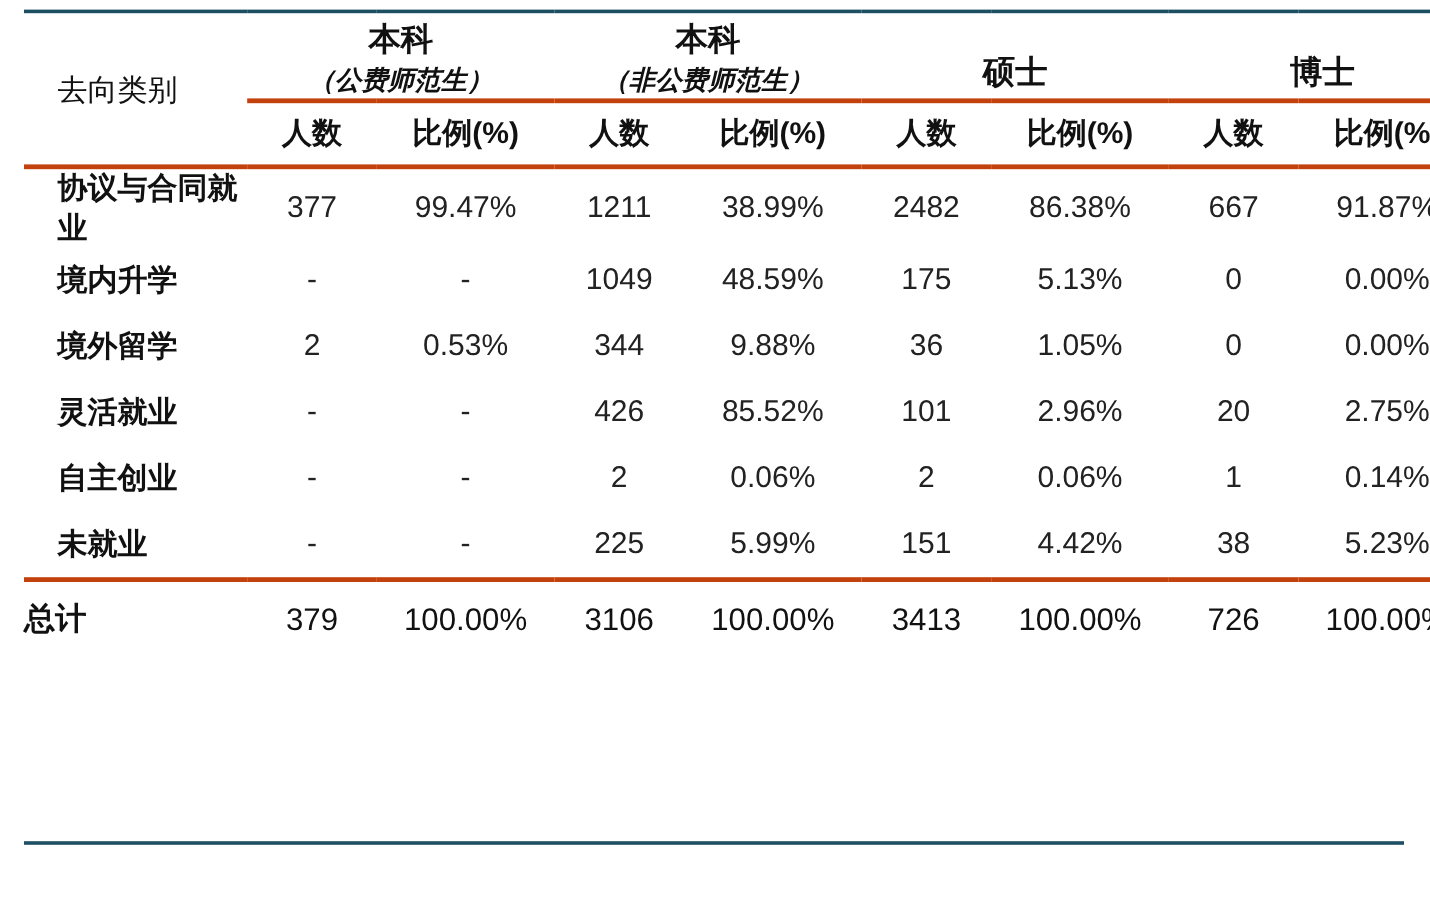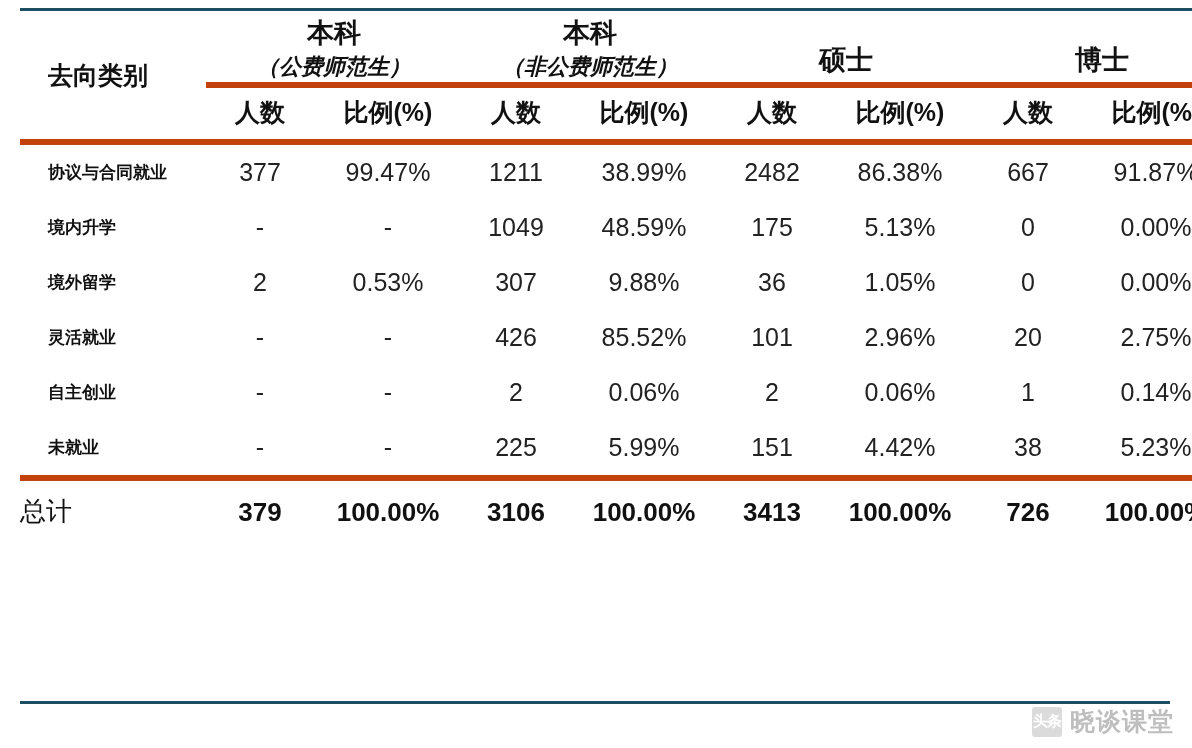--- a/index.html
+++ b/index.html
@@ -22,21 +22,21 @@
     height: 748px;
     background: #ffffff;
   }
   table.data-table {
     border-collapse: collapse;
     width: 1150px;
     margin: 8px 20px 0 20px;
     table-layout: fixed;
   }
   .rule-top td, .rule-top th { border-top: 3px solid #1d4f63; }
-  .rule-thin td, .rule-thin th { border-top: 6px solid #c2410c; }
+  .rule-thin td, .rule-thin th { border-top: 4px solid #c2410c; }
 
   th, td {
     padding: 0;
     text-align: center;
     vertical-align: middle;
     font-weight: normal;
   }
 
   .hdr-group {
     font-size: 27px;
@@ -50,51 +50,51 @@
     font-size: 22px;
     font-weight: bold;
     margin-top: 2px;
     font-style: italic;
   }
   .hdr-group.single {
     padding-top: 30px;
   }
   .cat-head {
     font-size: 25px;
-    font-weight: bold;
+    font-weight: normal;
     text-align: left;
     padding-left: 28px;
     color: #111111;
   }
   .sub-head {
     font-size: 25px;
     font-weight: bold;
     color: #111111;
     padding: 8px 0 10px 0;
   }
   td.row-label {
-    font-size: 17px;
+    font-size: 25px;
     font-weight: bold;
     text-align: left;
     padding-left: 28px;
     color: #111111;
     line-height: 1.3;
   }
   td.cell {
     font-size: 25px;
     color: #222222;
     padding: 13px 0;
   }
   tr.total-row td {
     font-size: 26px;
-    font-weight: bold;
+    font-weight: normal;
     color: #111111;
     padding: 14px 0;
   }
-  tr.total-row td.row-label { font-weight: normal; }
+  tr.total-row td.row-label { font-weight: bold; }
 
   .col-label { width: 186px; }
   .col-n { width: 108px; }
   .col-p { width: 148px; }
 
   .watermark {
     position: absolute;
     right: 18px;
     bottom: 10px;
     display: flex;
@@ -196,21 +196,21 @@
         <td class="cell">48.59%</td>
         <td class="cell">175</td>
         <td class="cell">5.13%</td>
         <td class="cell">0</td>
         <td class="cell">0.00%</td>
       </tr>
       <tr>
         <td class="row-label">境外留学</td>
         <td class="cell">2</td>
         <td class="cell">0.53%</td>
-        <td class="cell">307</td>
+        <td class="cell">344</td>
         <td class="cell">9.88%</td>
         <td class="cell">36</td>
         <td class="cell">1.05%</td>
         <td class="cell">0</td>
         <td class="cell">0.00%</td>
       </tr>
       <tr>
         <td class="row-label">灵活就业</td>
         <td class="cell">-</td>
         <td class="cell">-</td>
@@ -252,18 +252,14 @@
         <td>3413</td>
         <td>100.00%</td>
         <td>726</td>
         <td>100.00%</td>
       </tr>
     </tbody>
   </table>
 
   <div class="bottom-rule"></div>
 
-  <div class="watermark">
-    <div class="wm-logo">头条</div>
-    <div class="wm-text">晓谈课堂</div>
-  </div>
 
 </div>
 
 </body></html>

